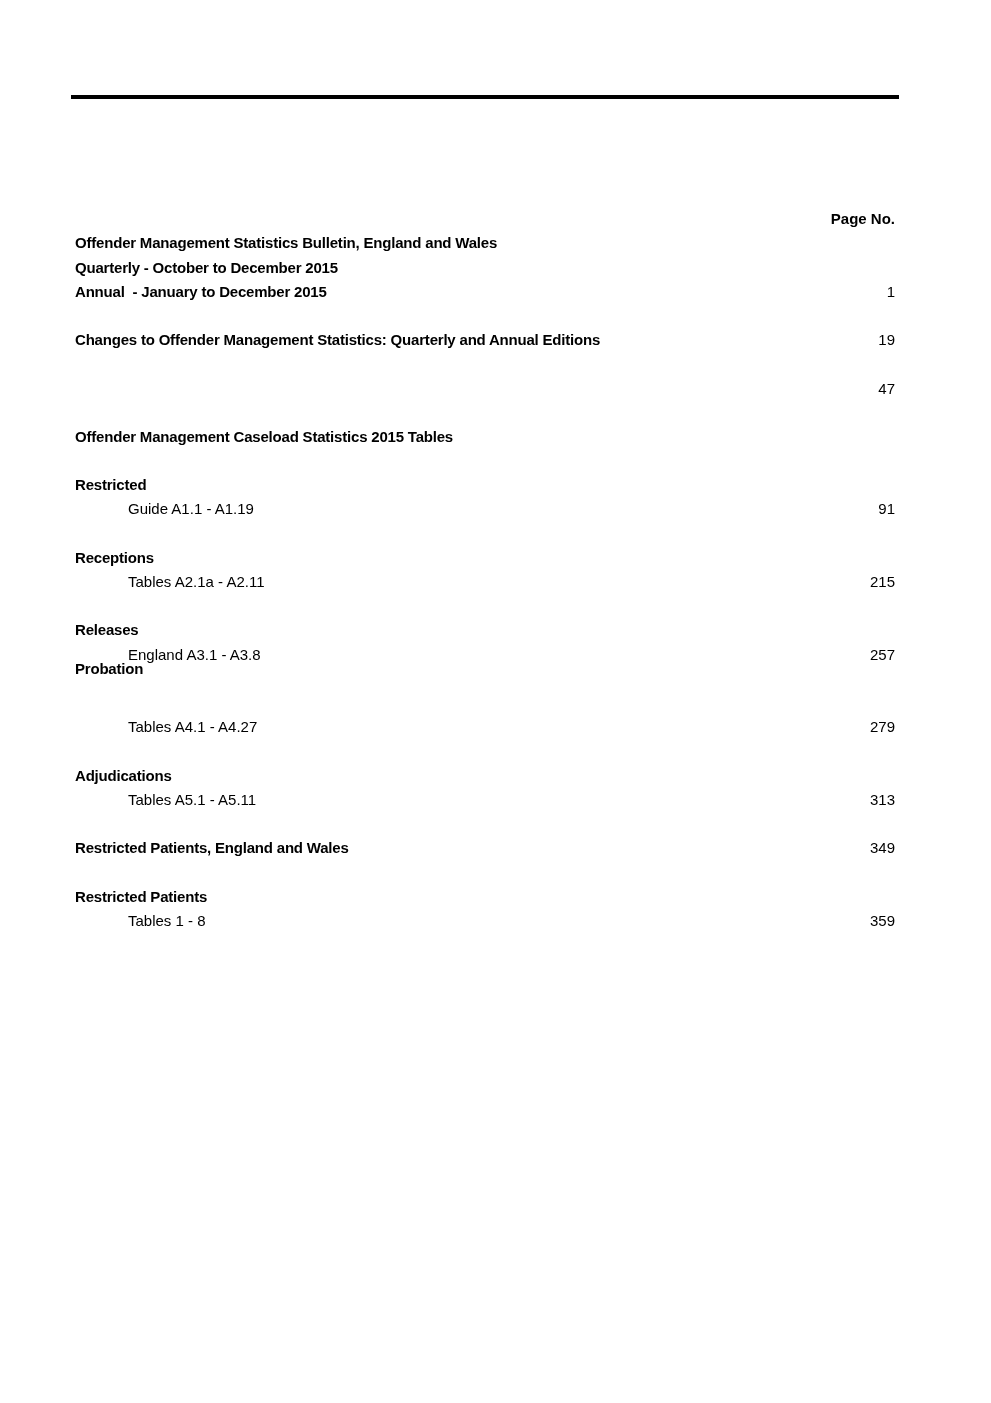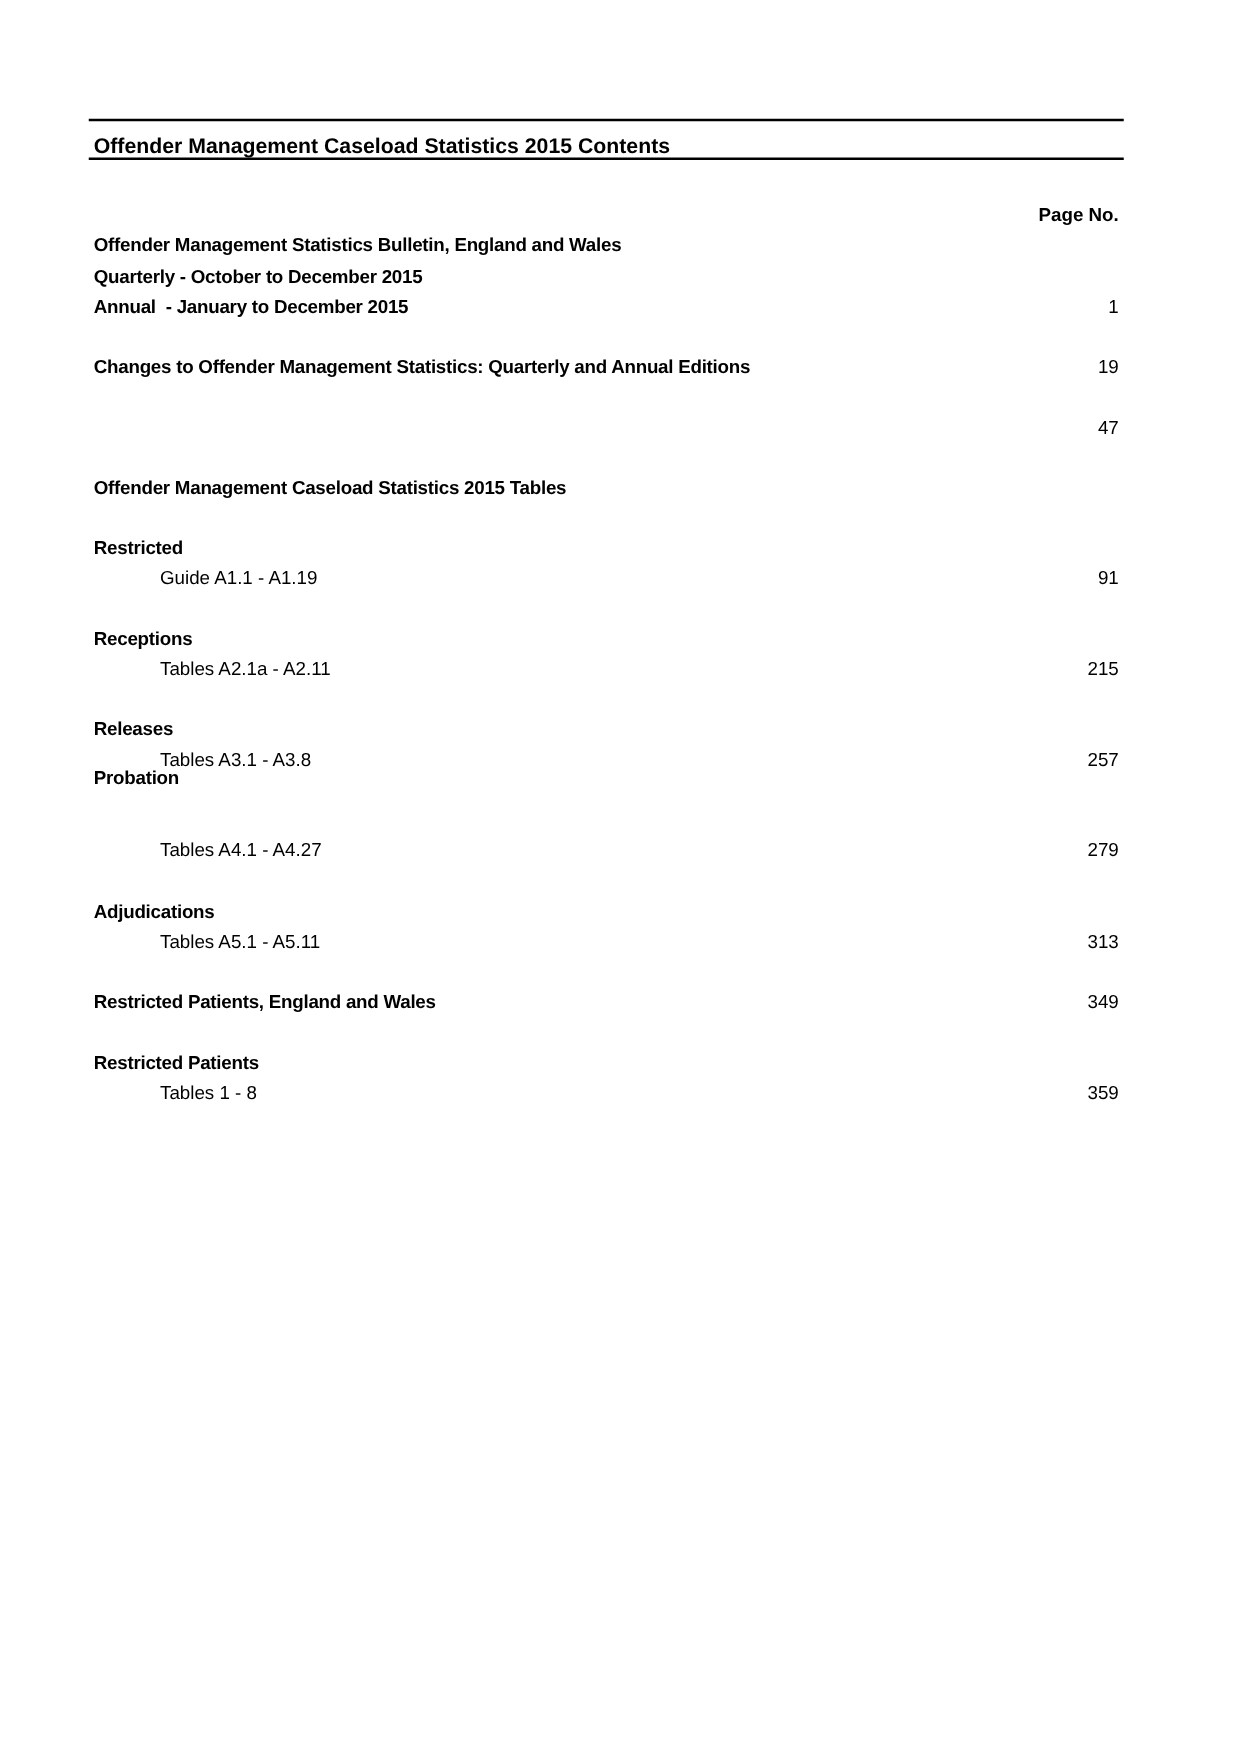--- a/index.html
+++ b/index.html
@@ -2,33 +2,32 @@
 <html><head>
 <meta charset="utf-8">
 <style>
   html, body { margin: 0; padding: 0; background: #ffffff; }
   body { width: 991px; height: 1403px; position: relative; overflow: hidden; color: #000; }
   .page { position: absolute; left: 71px; top: 95px; width: 828px; }
   .rule { height: 2px; background: #000; width: 828px; }
   .title { font-family: "Liberation Sans", sans-serif; font-weight: bold; font-size: 17px;
            padding: 11px 0 0 4px; height: 29px; box-sizing: border-box; line-height: 18px; }
   .toc { position: absolute; left: 75px; width: 820px; font-family: "DejaVu Sans", sans-serif; }
-  .row { position: absolute; left: 0; width: 820px; height: 20px; font-size: 14.5px; line-height: 20px; }
+  .row { position: absolute; left: 0; width: 820px; height: 20px; font-size: 14.5px; line-height: 20px; margin-top: 46px; }
   .row .label { position: absolute; left: 0; white-space: nowrap; letter-spacing: -0.6px; }
   .row .label.bold { font-weight: bold; font-family: "Liberation Sans", sans-serif; letter-spacing: -0.2px; font-size: 15px; }
   .row .label.sub { left: 53px; font-family: "Liberation Sans", sans-serif; font-size: 15px; letter-spacing: 0; }
   .row .page-no { position: absolute; right: 0; font-family: "Liberation Sans", sans-serif; font-size: 15px; }
   .row .page-no.bold { font-weight: bold; }
 </style>
 </head>
 <body>
 
 <div class="page">
   <div class="rule"></div>
-  <div class="title">Offender Management Caseload Statistics 2015 Contents</div>
   <div class="rule"></div>
 </div>
 
 <div class="toc" style="top:0;">
   <div class="row" style="top:163px;">
     <span class="page-no bold">Page No.</span>
   </div>
 
   <div class="row" style="top:187px;text-decoration:underline;">
     <span class="label bold">Offender Management Statistics Bulletin, England and Wales</span>
@@ -66,21 +65,21 @@
   </div>
   <div class="row" style="top:526px;">
     <span class="label sub">Tables A2.1a - A2.11</span>
     <span class="page-no">215</span>
   </div>
 
   <div class="row" style="top:574px;">
     <span class="label bold">Releases</span>
   </div>
   <div class="row" style="top:599px;">
-    <span class="label sub">Tables A3.1 - A3.8</span>
+    <span class="label sub">England A3.1 - A3.8</span>
     <span class="page-no">257</span>
   </div>
 
   <div class="row" style="top:613px;">
     <span class="label bold">Probation</span>
   </div>
   <div class="row" style="top:671px;">
     <span class="label sub">Tables A4.1 - A4.27</span>
     <span class="page-no">279</span>
   </div>

